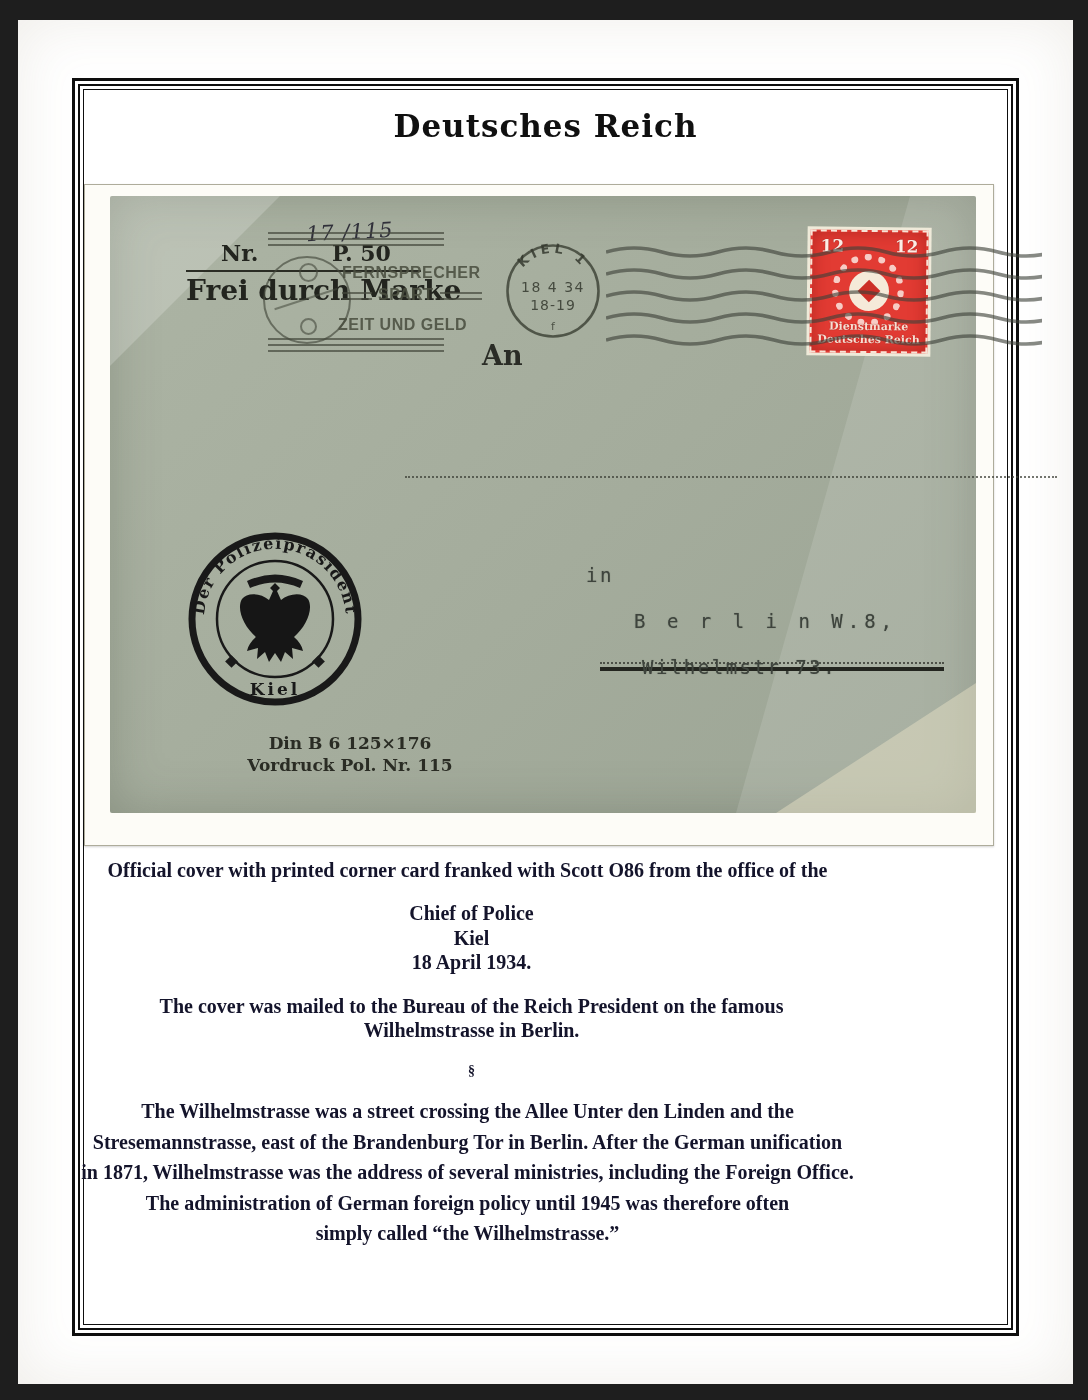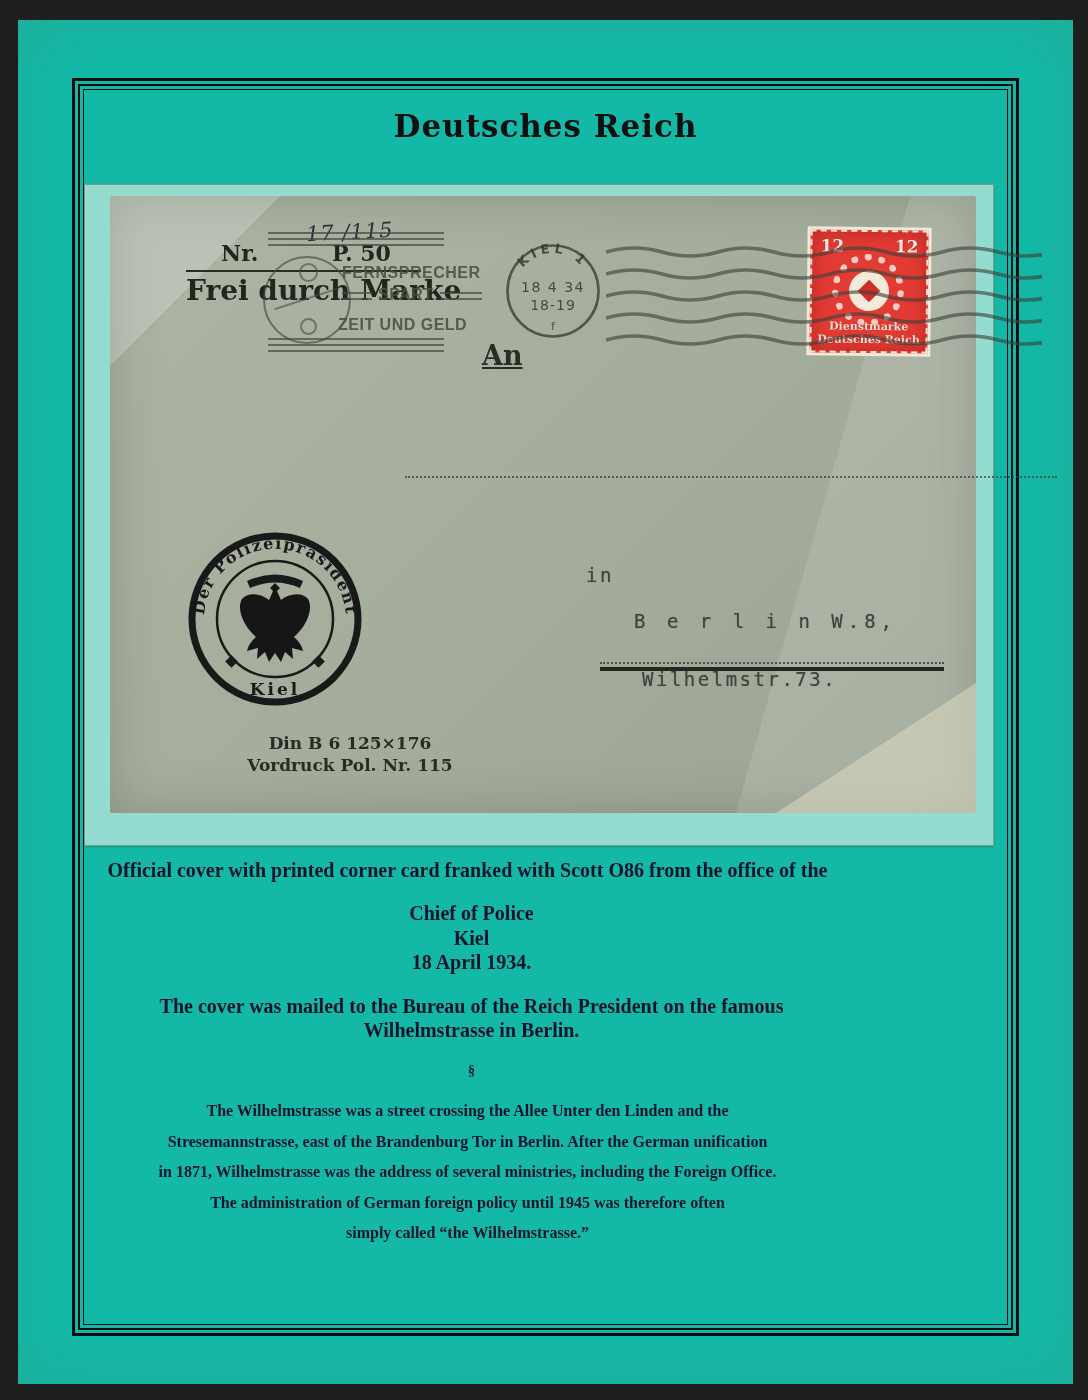--- a/index.html
+++ b/index.html
@@ -1,19 +1,19 @@
 <!DOCTYPE html>
 <html><head>
 <meta charset="utf-8">
 <style>
   html,body{margin:0;padding:0;background:#141414;}
   #screen{position:relative;width:1088px;height:1400px;background:#1e1e1e;overflow:hidden;
           font-family:"Liberation Serif",serif;}
   .abs{position:absolute;}
-  .page{left:18px;top:20px;width:1055px;height:1364px;background:#14b8a6;
+  .page{left:18px;top:20px;width:1055px;height:1364px;background:#ffffff;
         box-shadow:inset 0 0 60px rgba(120,110,70,.12);}
   .frame{border:3px solid #0e0e0e;}
   .frame-mid{position:absolute;left:3px;top:3px;right:3px;bottom:3px;border:2px solid #0e0e0e;}
   .frame-inner{position:absolute;left:3px;top:3px;right:3px;bottom:3px;border:1px solid #0e0e0e;}
   .title{left:0;right:0;top:88px;text-align:center;font-family:"DejaVu Serif",serif;
          font-weight:bold;font-size:31px;color:#101010;letter-spacing:1px;}
   .sleeve{left:66px;top:164px;width:908px;height:660px;background:rgba(252,250,240,.55);
           border:1px solid rgba(110,105,80,.55);box-shadow:0 1px 2px rgba(0,0,0,.18);}
   .envelope{left:92px;top:176px;width:866px;height:617px;border-radius:2px;
             background:linear-gradient(135deg,#acb4a4,#a4ac9c 55%,#9ca595);
@@ -29,21 +29,21 @@
          transform:rotate(.6deg);border:2px dashed rgba(250,246,232,.9);box-sizing:border-box;
          box-shadow:0 0 0 3px rgba(242,237,220,.95),inset 0 0 16px rgba(140,20,15,.5);}
   .stamp-num{font-family:"DejaVu Serif",serif;font-weight:bold;font-size:17px;color:#fdece4;
              text-shadow:0 0 1px #7e120e;}
   .stamp-cap{left:0;right:0;bottom:5px;text-align:center;font-family:"DejaVu Serif",serif;
              font-weight:bold;font-size:11px;line-height:13px;color:#f9ded2;
              text-shadow:0 0 1px #8c1512;}
   .caption{left:60px;top:838px;width:779px;text-align:center;color:#14142b;font-weight:bold;}
   .cap-line{font-size:20px;line-height:24px;}
   .cap-block{margin-top:19px;font-size:20px;line-height:24.5px;padding-left:8px;}
-  .cap-para{margin-top:13px;font-size:16px;line-height:30.5px;}
+  .cap-para{margin-top:13px;font-size:20px;line-height:30.5px;}
 </style>
 </head>
 <body>
 
 <div id="screen">
 
   <div class="abs page">
 
     <div class="abs frame" style="left:54px;top:58px;width:941px;height:1252px;">
       <div class="frame-mid">
@@ -120,27 +120,27 @@
           <svg width="40" height="40" viewBox="0 0 40 40">
             <rect x="12" y="12" width="16" height="16" transform="rotate(45 20 20)" fill="#cc2f27"></rect>
           </svg>
         </div>
         <div class="abs stamp-cap">
           <div>Dienstmarke</div>
           <div>Deutsches Reich</div>
         </div>
       </div>
 
-      <div class="abs fraktur" style="left:372px;top:144px;font-size:27px;color:#2a2c26;text-decoration:underline;">An</div>
+      <div class="abs fraktur" style="left:372px;top:144px;font-size:27px;color:#2a2c26;">An</div>
       <div class="abs" style="left:295px;top:280px;width:652px;border-top:2px dotted rgba(55,58,50,.7);"></div>
       <div class="abs typed" style="left:476px;top:368px;">in</div>
       <div class="abs typed" style="left:524px;top:414px;letter-spacing:5px;">B e r l i n  W.8,</div>
       <div class="abs" style="left:490px;top:466px;width:344px;height:3px;border-top:2px dotted rgba(55,58,50,.8);
                   border-bottom:4px solid #23251f;"></div>
-      <div class="abs typed" style="left:532px;top:472px;">Wilhelmstr.73.</div>
+      <div class="abs typed" style="left:532px;top:460px;">Wilhelmstr.73.</div>
 
       <svg class="abs" style="left:75px;top:333px;" width="180" height="180" viewBox="0 0 180 180">
         <circle cx="90" cy="90" r="83" fill="none" stroke="#191919" stroke-width="7"></circle>
         <circle cx="90" cy="90" r="58" fill="none" stroke="#191919" stroke-width="2.5"></circle>
         <defs>
             <path id="sealArc" d="M 19.6 100 A 71 71 0 1 1 160.4 100" fill="none"></path>
           </defs>
         <text font-family="DejaVu Serif" font-size="16" font-weight="bold" fill="#191919" letter-spacing="1.5">
           <textPath href="#sealArc" startOffset="50%" text-anchor="middle">Der Polizeipräsident</textPath>
         </text>

